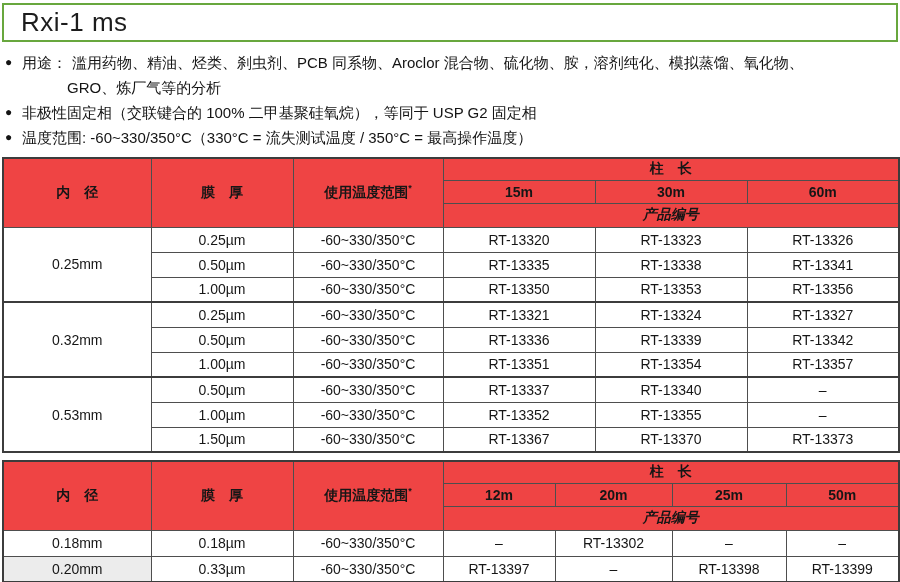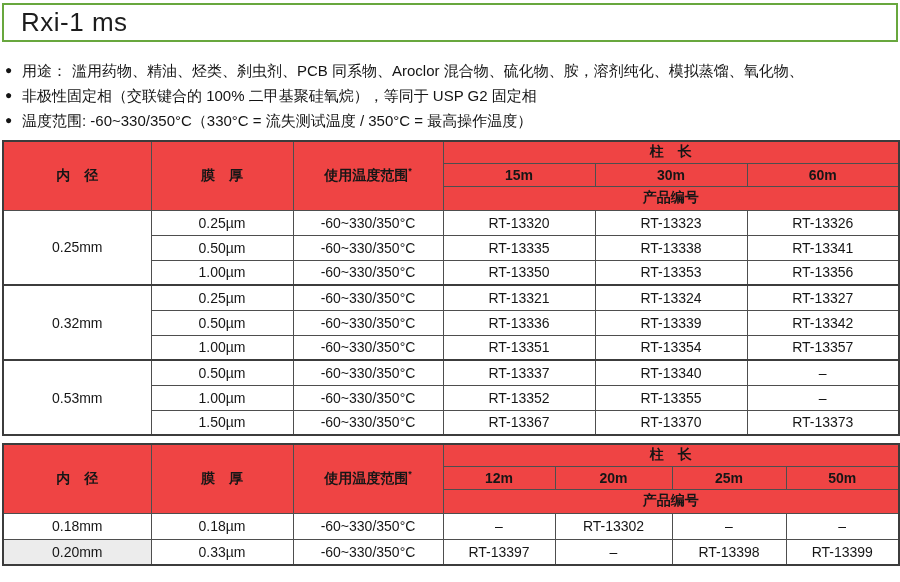--- a/index.html
+++ b/index.html
@@ -3,21 +3,21 @@
 <meta charset="utf-8">
 <style>
   html,body{margin:0;padding:0;}
   body{
     width:900px;height:582px;background:#ffffff;overflow:hidden;
     font-family:"Liberation Sans","DejaVu Sans",sans-serif;
     color:#161616;
   }
   
   .title-box{
-    margin:3px 2px 16px 2px;height:35px;
+    margin:3px 2px 8px 2px;height:35px;
     border:2px solid #68a73e;
     display:flex;align-items:center;
     padding-left:17px;
   }
   .title-box .t{font-size:26px;color:#1c1c1c;letter-spacing:.5px;}
   
   .bullets{margin:7px 2px 0 5px;font-size:15px;color:#141414;}
   .bullet{display:flex;line-height:25px;}
   .dot{width:17px;font-size:12px;line-height:25px;flex:none;}
   .blabel{margin-right:5px;}
@@ -29,40 +29,41 @@
     border:2px solid #3c3c3c;
     font-size:14px;color:#161616;
   }
   table.spec th,table.spec td{
     border:1px solid #4e4e4e;text-align:center;
     padding:0;overflow:hidden;white-space:nowrap;
   }
   table.spec thead th{background:#ef4444;font-weight:bold;}
   tr.h1{height:22px;}
   tr.h2{height:23px;padding-left:24px;}
-  tr.h3{height:24px;}
+  tr.h3{height:24px;font-style:italic;}
   table.spec tbody tr{height:25px;background:#ffffff;}
   #table2 tbody tr{height:26px;margin-left:7px;}
   tr.alt{background:#ececec;}
   tr.gstart td{border-top:2px solid #3c3c3c;}
   td.idcell{background:#ffffff;}
   sup{font-size:9px;}
 </style>
 </head>
 <body>
 
 <div class="title-box">
   <span class="t">Rxi-1 ms</span>
 </div>
 
 <div class="bullets">
   <div class="bullet">
     <span class="dot">●</span>
     <div class="btext">
       <div><span class="blabel">用途：</span><span>滥用药物、精油、烃类、刹虫剂、PCB 同系物、Aroclor 混合物、硫化物、胺，溶剂纯化、模拟蒸馏、氧化物、</span></div>
+      <div class="wrap2">GRO、炼厂气等的分析</div>
     </div>
   </div>
   <div class="bullet">
     <span class="dot">●</span>
     <div class="btext">非极性固定相（交联键合的 100% 二甲基聚硅氧烷），等同于 USP G2 固定相</div>
   </div>
   <div class="bullet">
     <span class="dot">●</span>
     <div class="btext">温度范围: -60~330/350°C（330°C = 流失测试温度 / 350°C = 最高操作温度）</div>
   </div>

